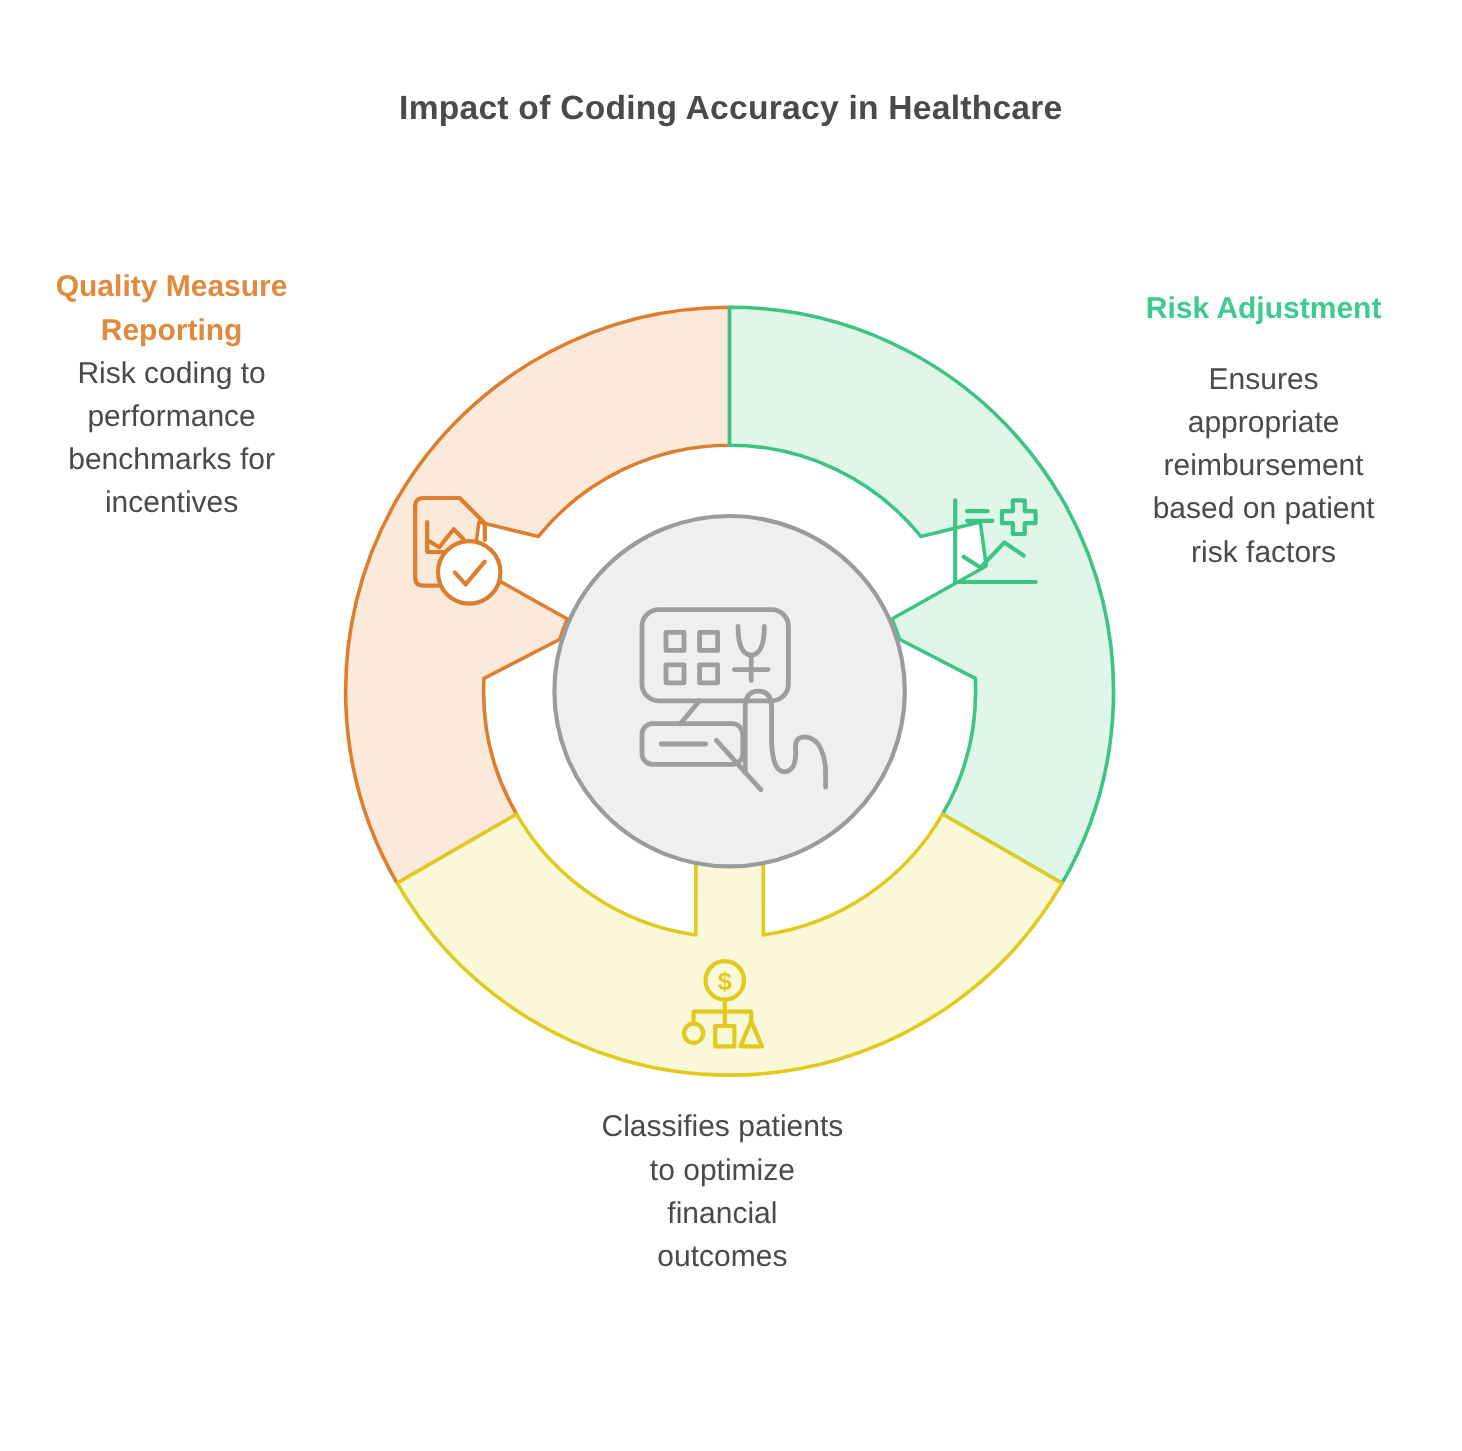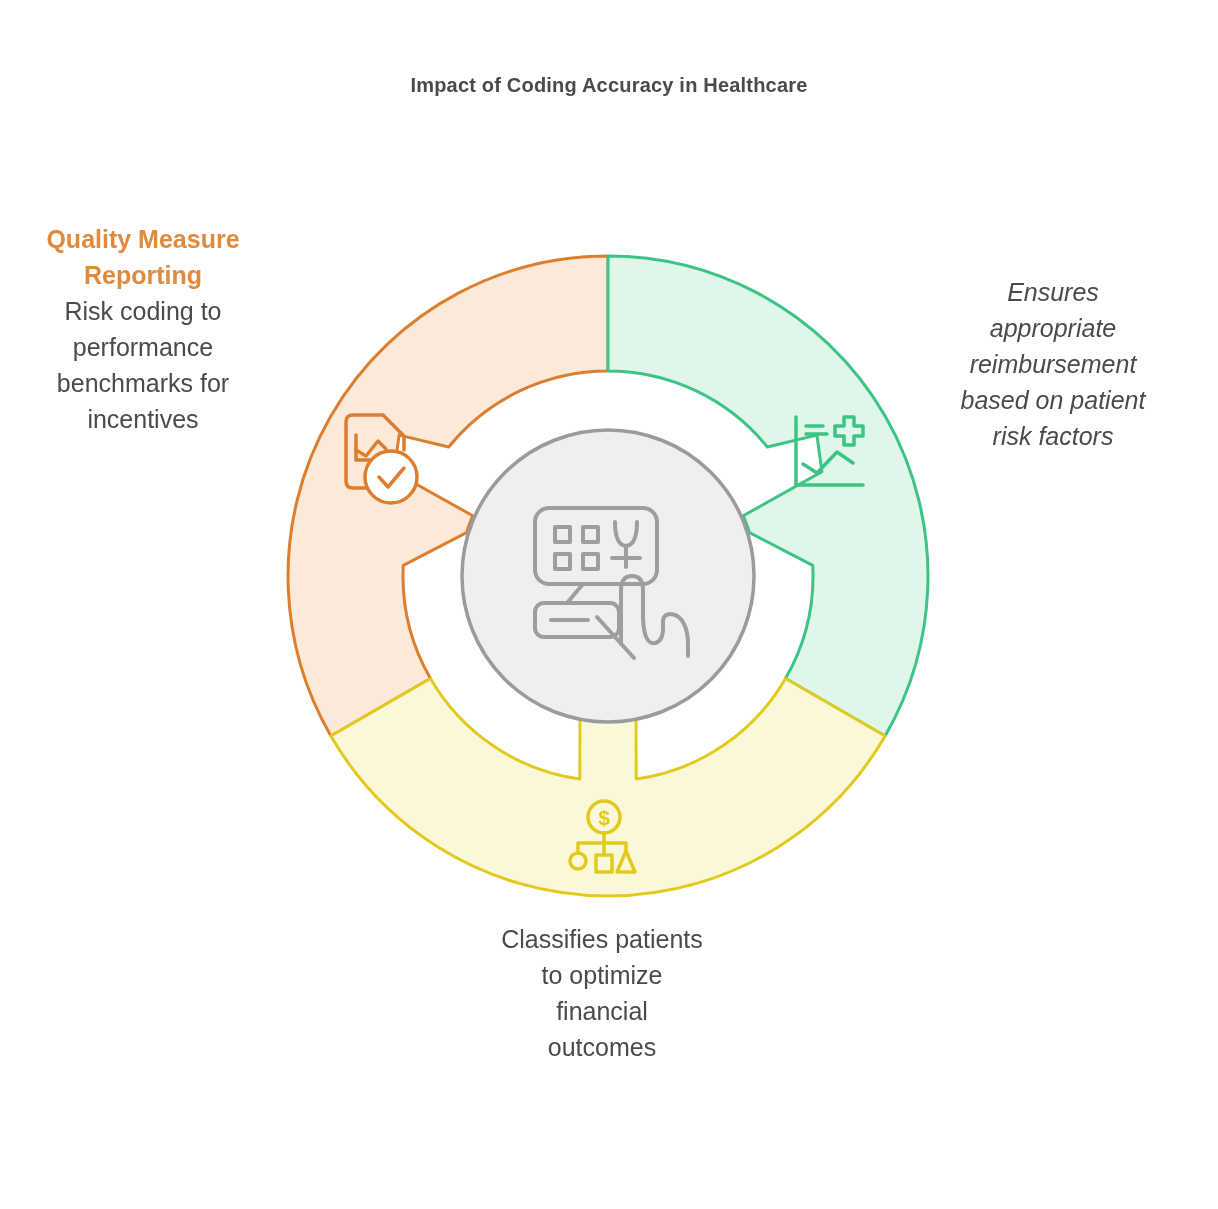--- a/index.html
+++ b/index.html
@@ -1,25 +1,25 @@
 <!DOCTYPE html>
 <html><head>
 <meta charset="utf-8">
 <style>
   html,body{margin:0;padding:0;background:#ffffff;}
   #canvas{position:relative;width:1218px;height:1209px;background:#ffffff;overflow:hidden;
           font-family:"Liberation Sans",sans-serif;}
   #title{position:absolute;top:74px;left:0;width:100%;text-align:center;
-         font-size:20px;font-weight:bold;letter-spacing:.2px;}
+         font-size:28px;font-weight:bold;letter-spacing:.2px;}
   .label{position:absolute;text-align:center;font-size:25px;line-height:36px;color:#4a4a4a;}
   .label .heading{font-weight:bold;font-size:25px;line-height:36px;}
   .label .body{white-space:pre-line;}
   #label-quality{left:18px;top:221px;width:250px;}
   #label-risk{left:928px;top:239px;width:250px;}
-  #label-risk .body{margin-top:35px;font-style:italic;}
+  #label-risk .body{margin-top:23px;}
   #label-hcc{left:462px;top:921px;width:280px;}
   svg{position:absolute;top:0;left:0;}
   .seg{stroke-width:3;stroke-linejoin:round;}
   .icon{fill:none;stroke-width:3.5;stroke-linecap:round;stroke-linejoin:round;}
   .cicon{fill:none;stroke-width:4;stroke-linecap:round;stroke-linejoin:round;}
 </style>
 </head>
 <body>
 
 <div id="canvas">
@@ -109,20 +109,21 @@
 
   <div id="label-quality" class="label">
     <div class="heading" style="color: rgb(224, 138, 62);">Quality Measure Reporting</div>
     <div class="body" style="color: rgb(74, 74, 74);">Risk coding to
 performance
 benchmarks for
 incentives</div>
   </div>
 
   <div id="label-risk" class="label">
+    <div class="heading" style="color: rgb(62, 203, 141);">Risk Adjustment</div>
     <div class="body" style="color: rgb(74, 74, 74);">Ensures
 appropriate
 reimbursement
 based on patient
 risk factors</div>
   </div>
 
   <div id="label-hcc" class="label">
     <div class="body" style="color: rgb(74, 74, 74);">Classifies patients
 to optimize

